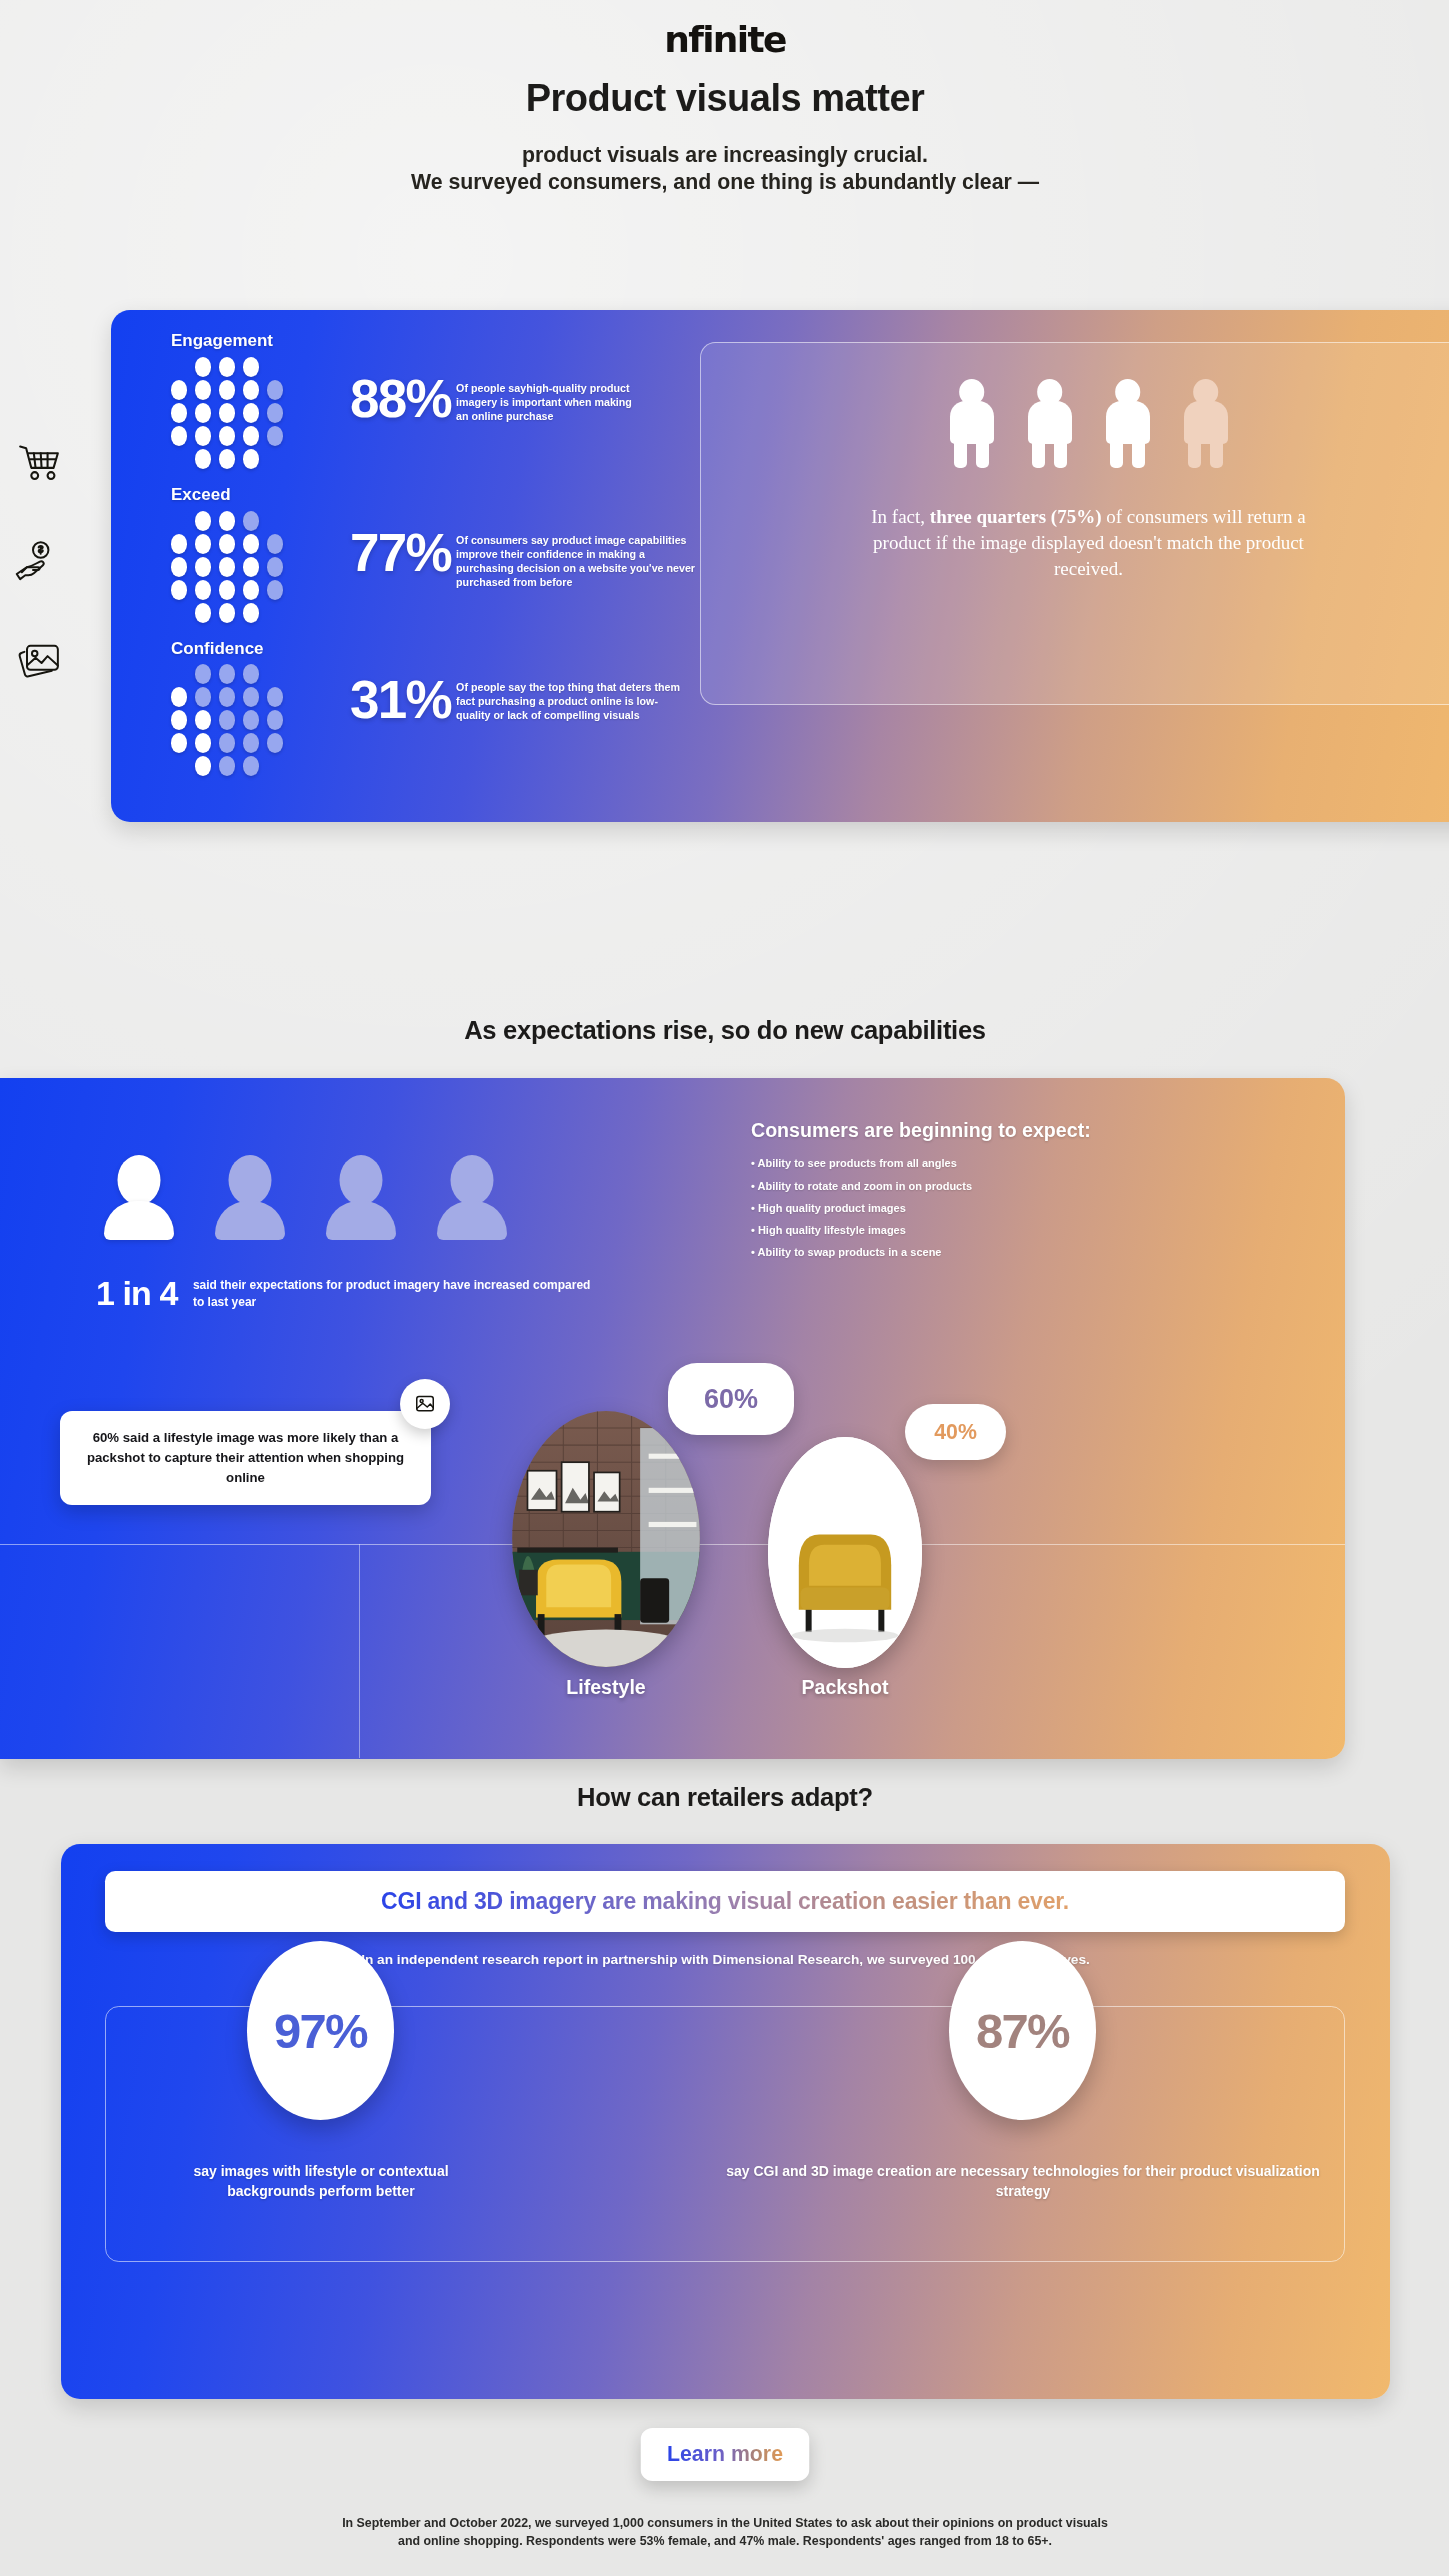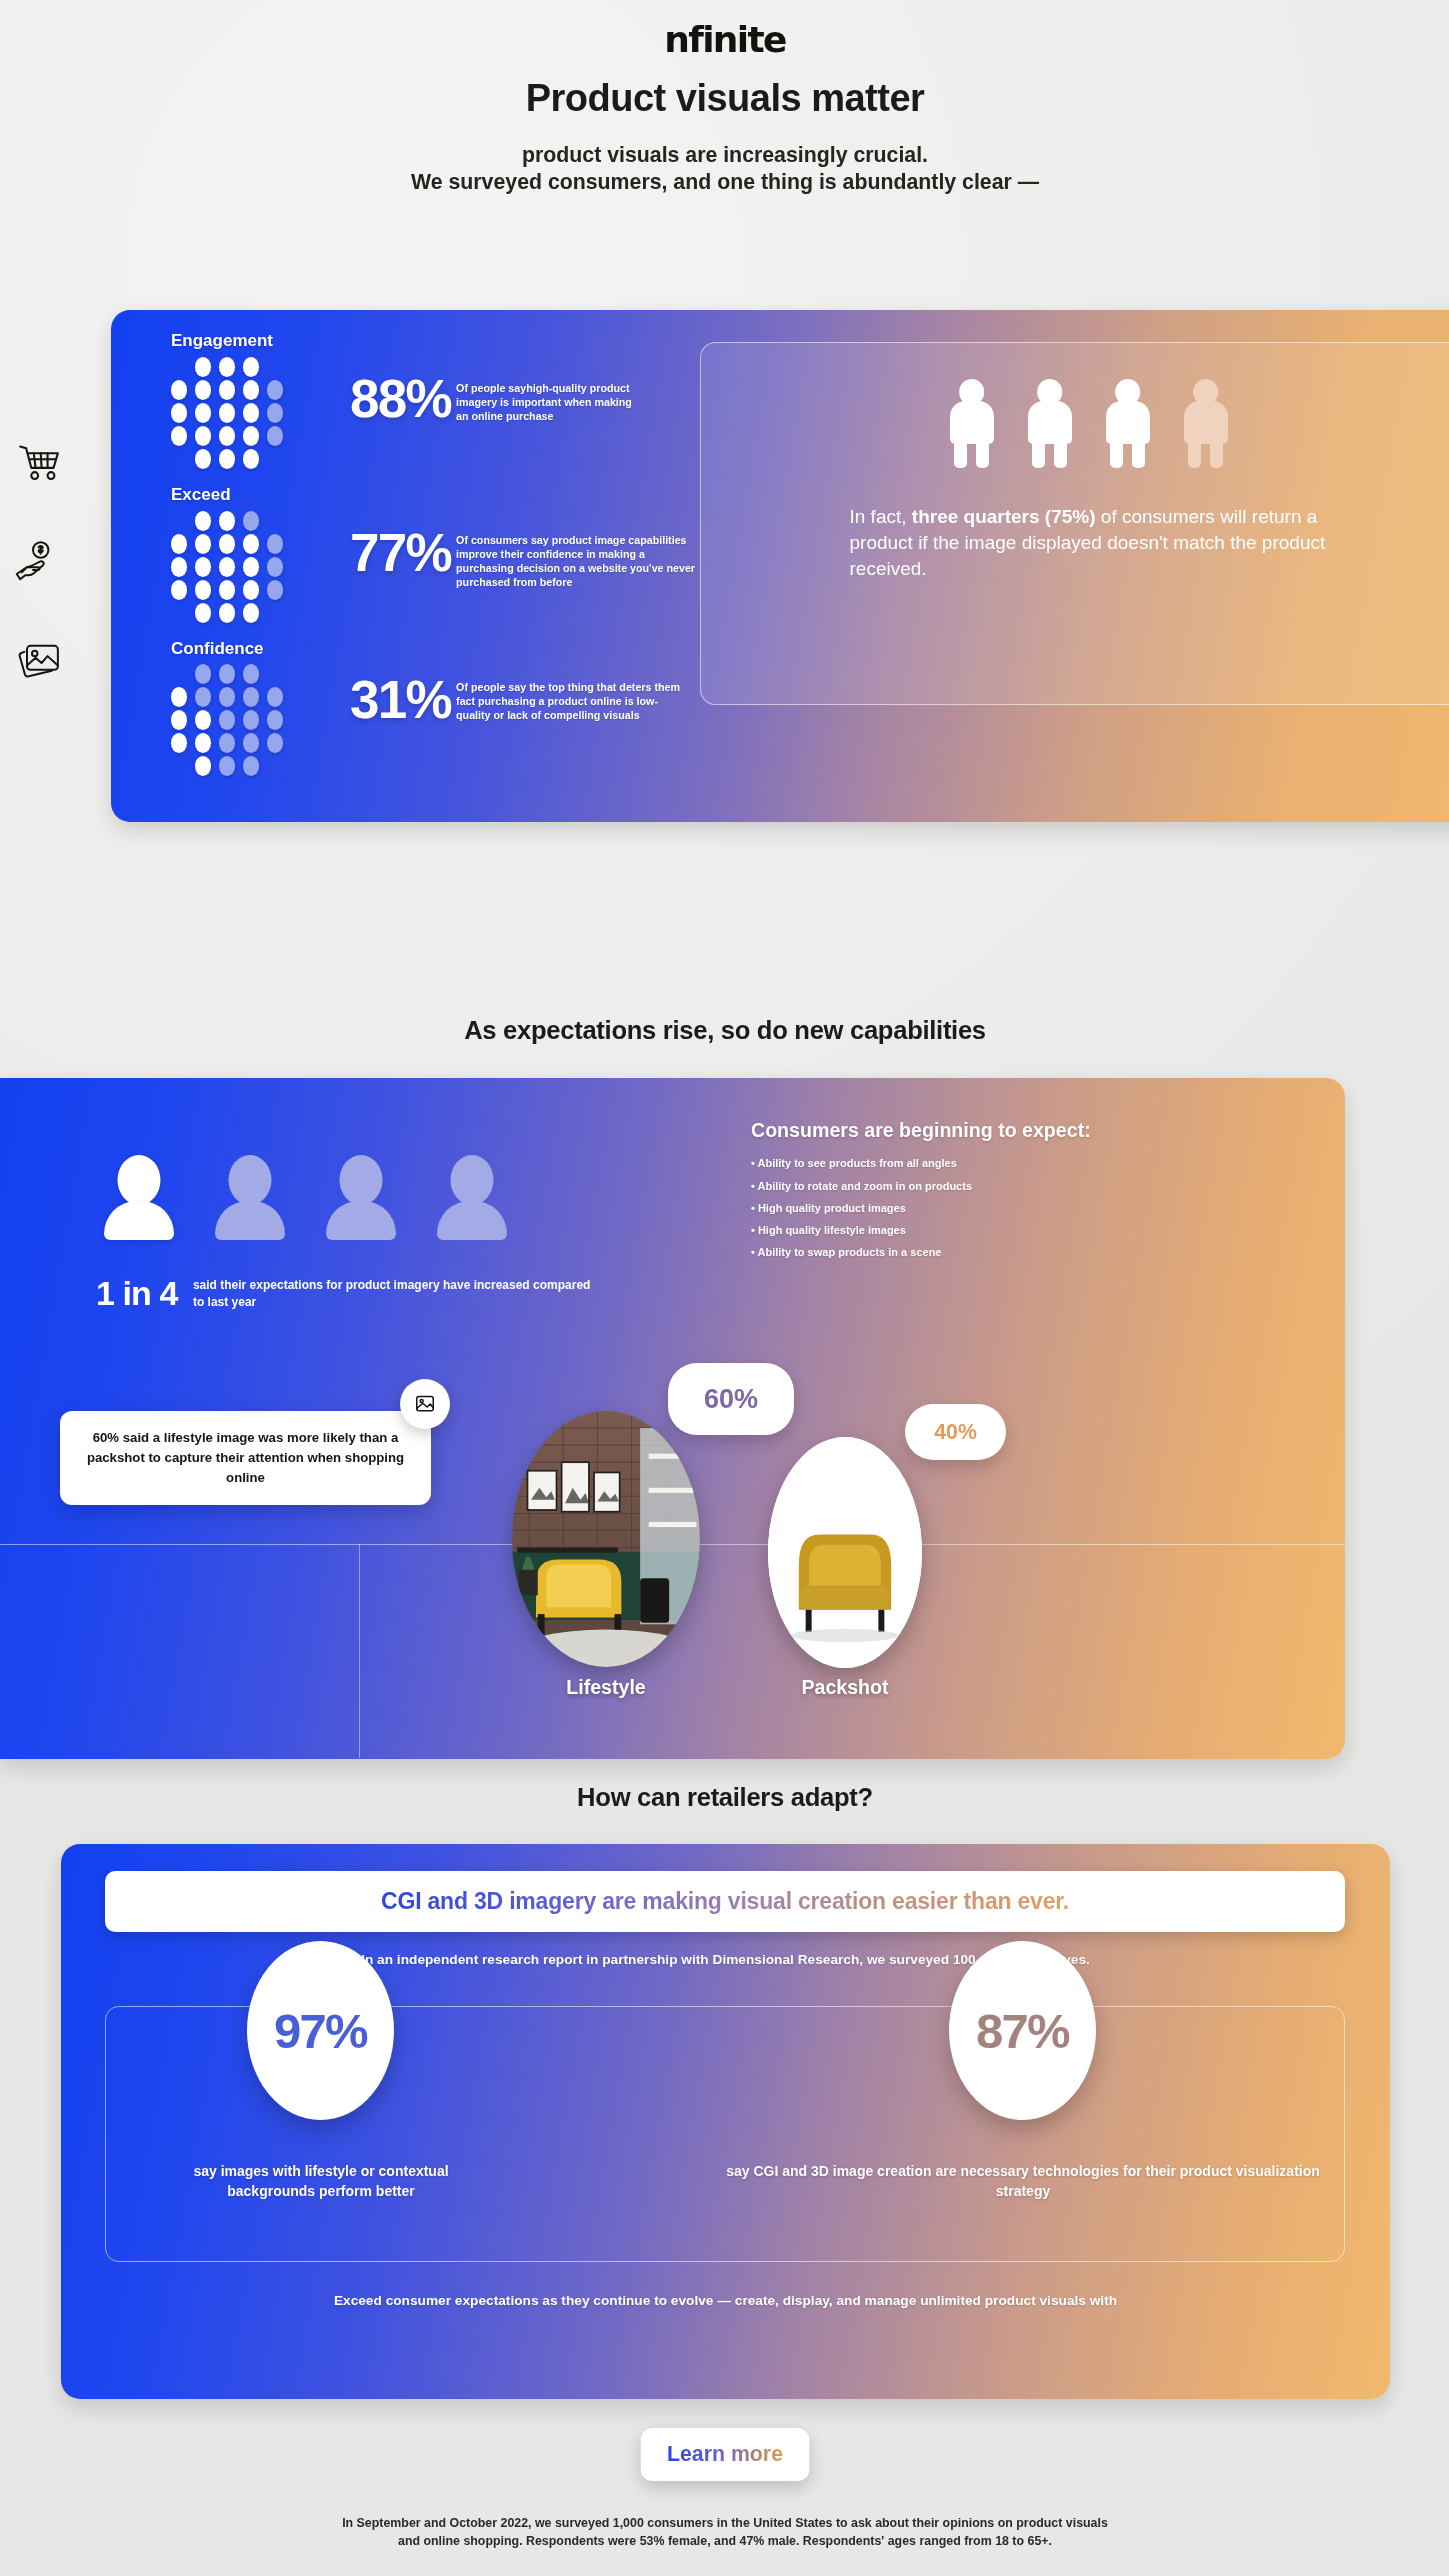--- a/index.html
+++ b/index.html
@@ -96,22 +96,23 @@
     width: 44px; height: 43px; border-radius: 15.4px 15.4px 5.1px 5.1px;
   }
   .person .legL, .person .legR {
     position: absolute; top: 55px; width: 13.7px; height: 34px; border-radius: 0 0 5.1px 5.1px;
   }
   .person .legL { left: 10.2px; } .person .legR { right: 10.2px; }
   .person.w .head, .person.w .body, .person.w .legL, .person.w .legR { background:#fff; }
   .person.f .head, .person.f .body, .person.f .legL, .person.f .legR { background:#f0d2be; }
 
   .glass-text {
-    font-size: 19px; line-height: 1.38; color: #fff; text-align: left;
+    font-size: 19px; line-height: 1.38; color: #fff; text-align: center;
     font-weight: 400;
+    font-family: Liberation Serif, serif;
   }
   .glass-text b { font-weight: 800; }
 
   
   .rail-icon { position: absolute; left: 15.4px; width: 48px; height: 48px; }
 
   
   #panel2 {
     position: absolute; left: 0; top: 1078px; width: 1345px; height: 681px;
     border-radius: 0 19px 19px 0;
@@ -518,21 +519,20 @@
 
   <div class="inner-frame" style="left:44px; top:162px; width:1240px; height:256px"></div>
 
   <div class="bigcircle" style="left:186px; top:97px; color:#4a5fd6">97%</div>
   <div class="circle-desc" style="left:89px; top:318px; width:342px">say images with lifestyle or contextual backgrounds perform better</div>
 
   <div class="bigcircle" style="left:888px; top:97px; color:#a2837e">87%</div>
   <div class="circle-desc" style="left:663px; top:318px; width:598px">say CGI and 3D image creation are necessary technologies for their product visualization strategy</div>
 
   <div class="closing" style="top:447px">
-    <div>Exceed consumer expectations as they continue to evolve — create, display, and manage unlimited product visuals with</div>
   </div>
 </div>
 
 <div class="cta">
   <span>Learn more</span>
 </div>
 
 <div class="footnote">
   <div>In September and October 2022, we surveyed 1,000 consumers in the United States to ask about their opinions on product visuals</div>
   <div>and online shopping. Respondents were 53% female, and 47% male. Respondents' ages ranged from 18 to 65+.</div>

